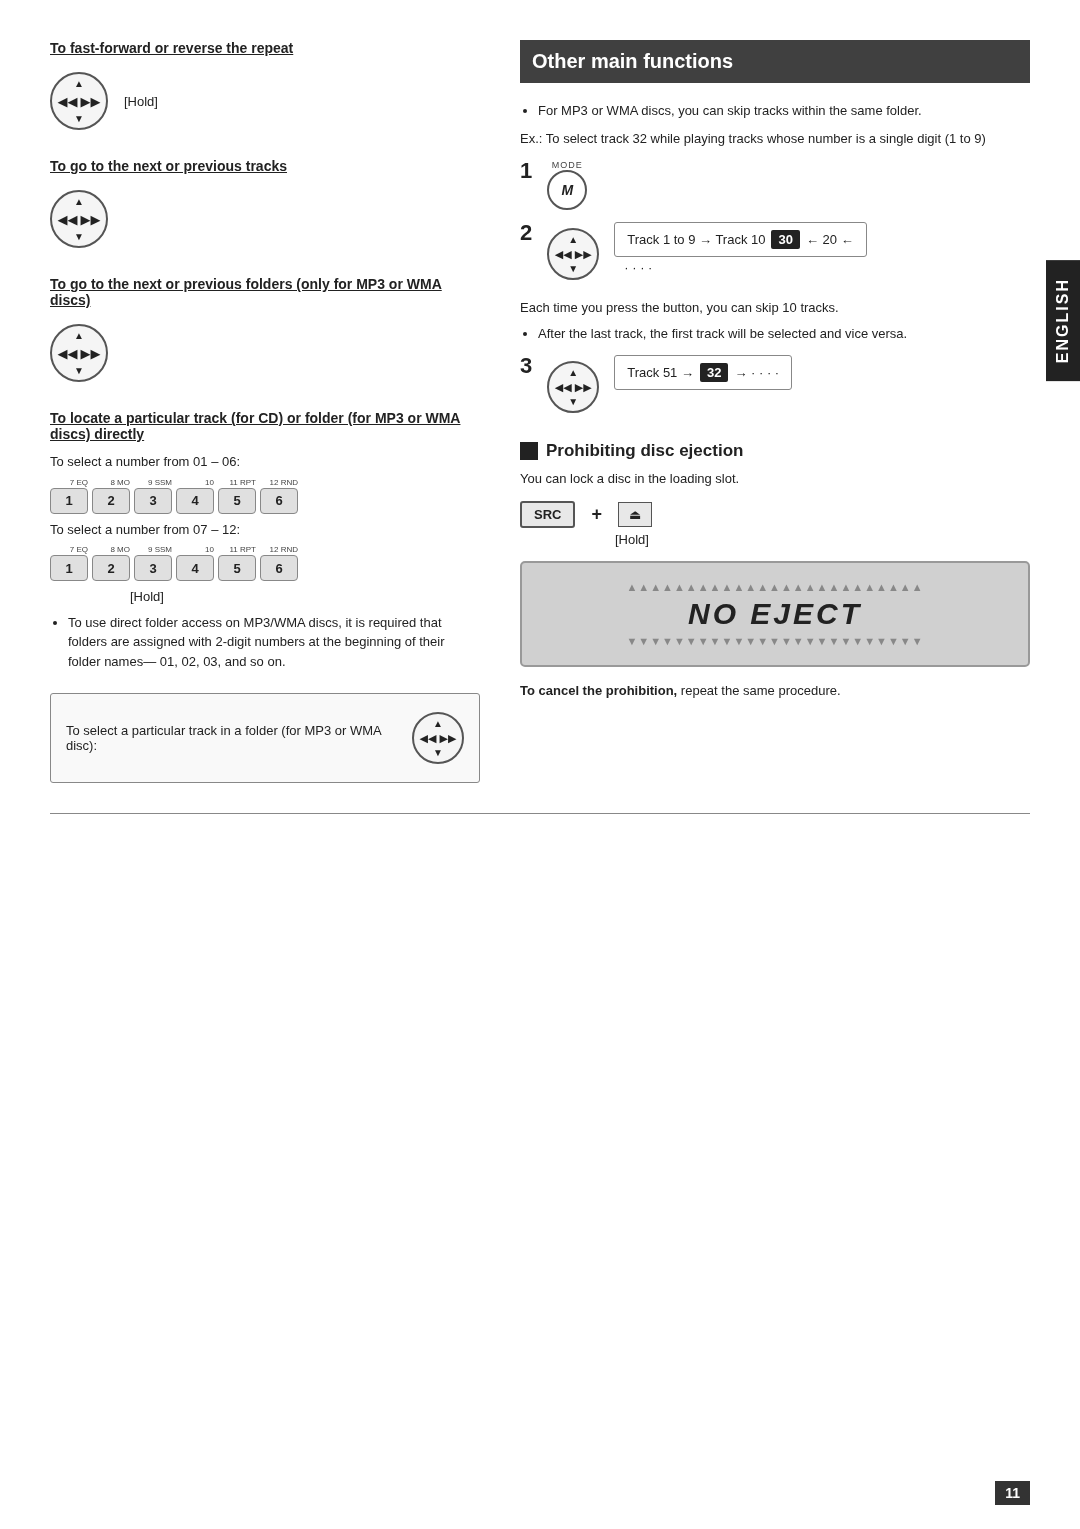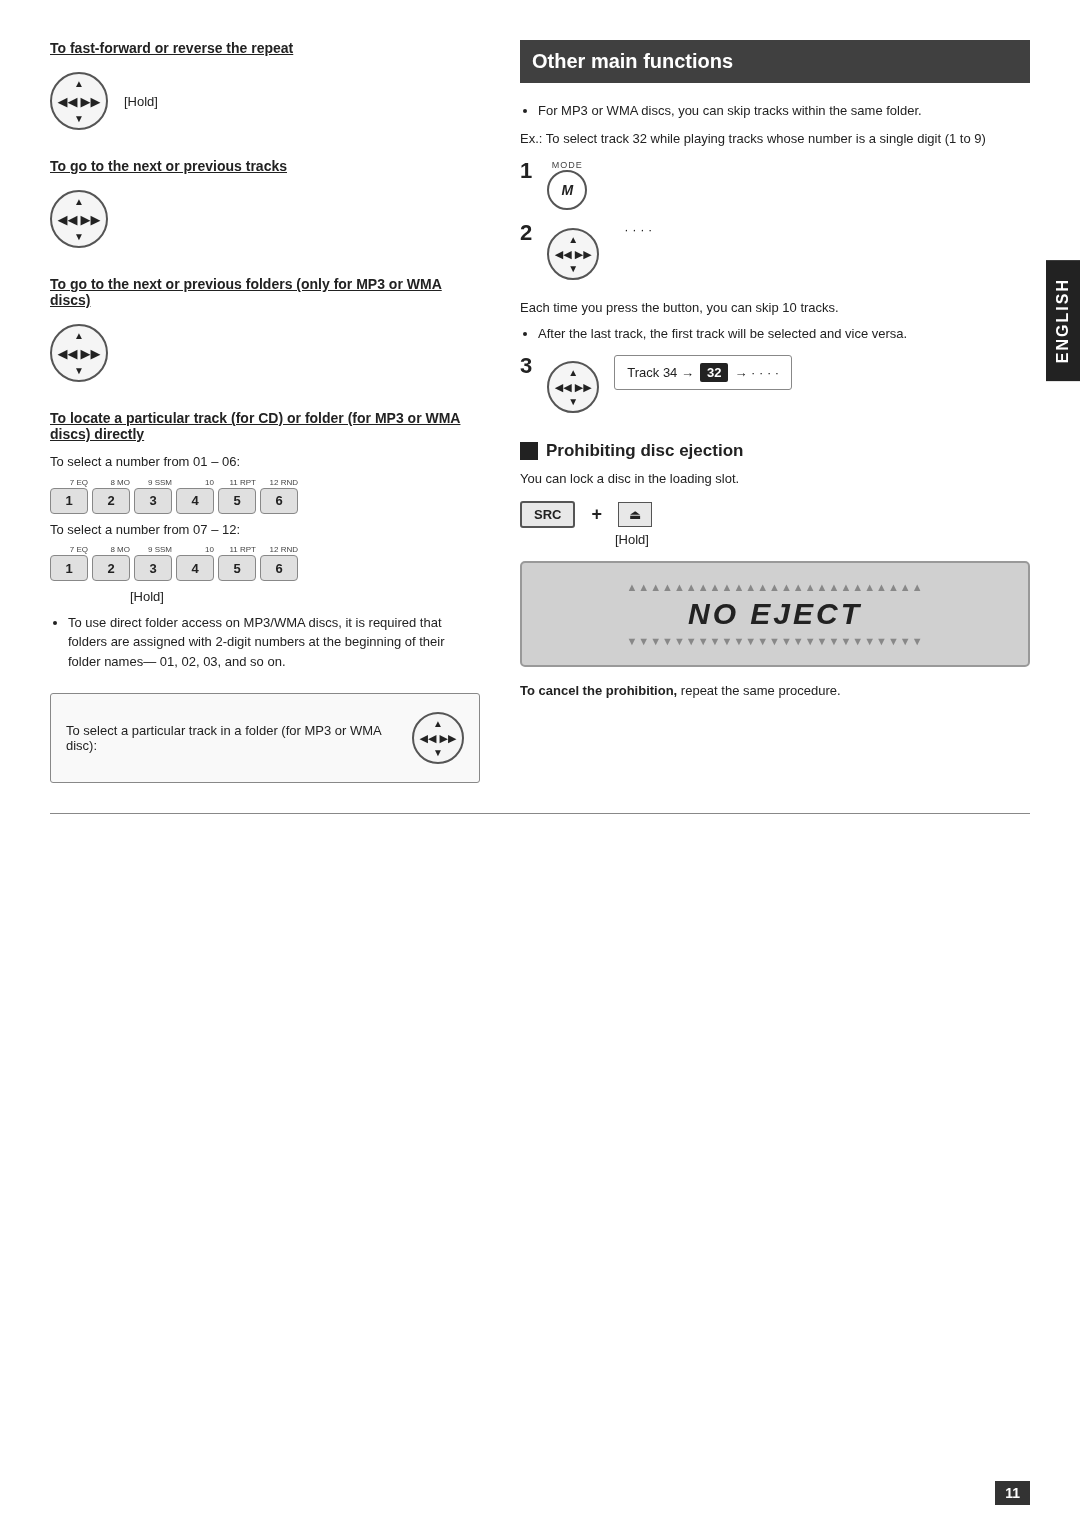--- a/index.html
+++ b/index.html
@@ -474,41 +474,46 @@
           <span class="step-num">2</span>
           <div class="ctrl-btn" style="width:52px;height:52px;">
             <span class="top-arrow">▲</span>
             <div class="arrows">
               <span class="left-arrow" style="font-size:11px;">◀◀</span>
               <span class="right-arrow" style="font-size:11px;">▶▶</span>
             </div>
             <span class="bottom-arrow">▼</span>
           </div>
           <div style="display:flex;flex-direction:column;gap:3px;">
+            <div class="track-flow">
+              <span>Track 1 to 9 → Track 10</span>
+              <span class="highlight">30</span>
+              <span>← 20 ←</span>
+            </div>
             <div style="font-size:13px; padding-left:10px;">· · · ·</div>
           </div>
         </div>
 
         <div class="note-text">Each time you press the button, you can skip 10 tracks.</div>
         <ul class="bullet-list">
           <li>After the last track, the first track will be selected and vice versa.</li>
         </ul>
 
         <div class="step-row">
           <span class="step-num">3</span>
           <div class="ctrl-btn" style="width:52px;height:52px;">
             <span class="top-arrow">▲</span>
             <div class="arrows">
               <span class="left-arrow" style="font-size:11px;">◀◀</span>
               <span class="right-arrow" style="font-size:11px;">▶▶</span>
             </div>
             <span class="bottom-arrow">▼</span>
           </div>
           <div class="track-flow">
-            <span>Track 34 →</span>
+            <span>Track 51 →</span>
             <span class="highlight">32</span>
             <span>→ · · · ·</span>
           </div>
         </div>
       </div>
 
       <div class="section-block">
         <div class="subsection-heading">
           <span class="black-square"></span>
           <span>Prohibiting disc ejection</span>

